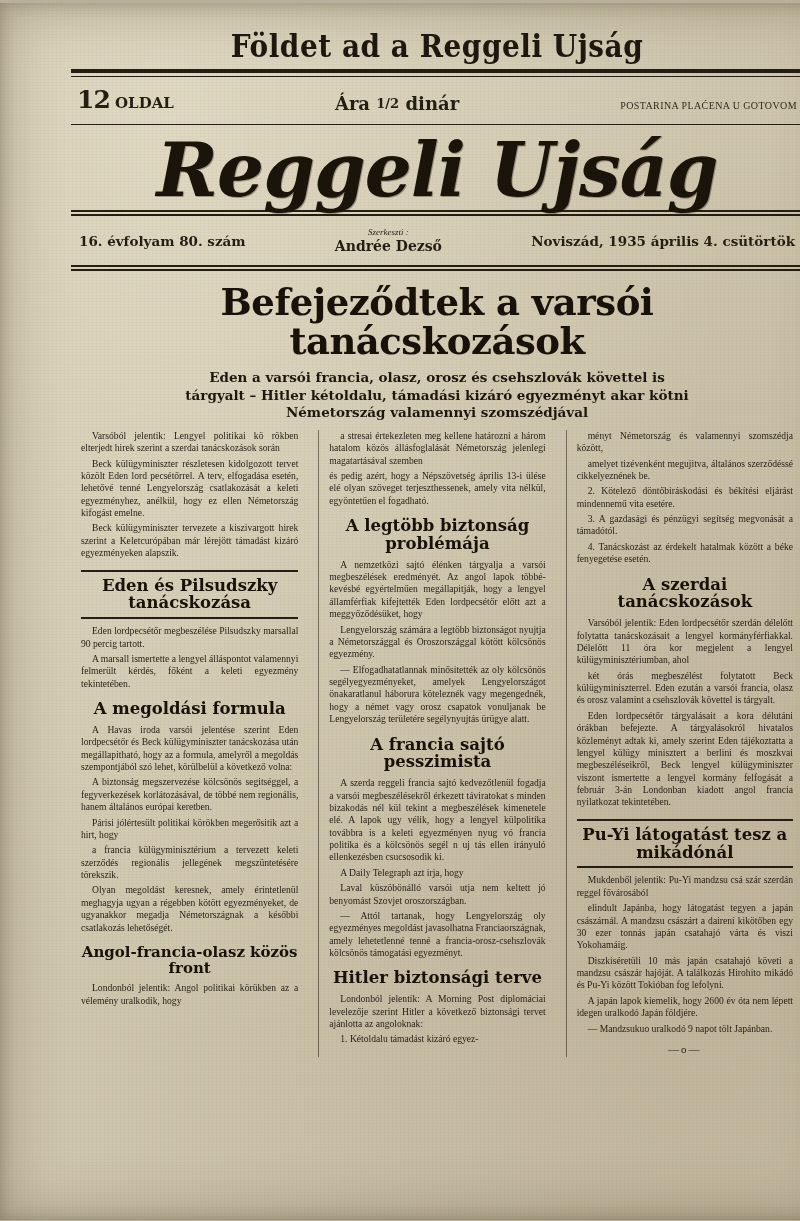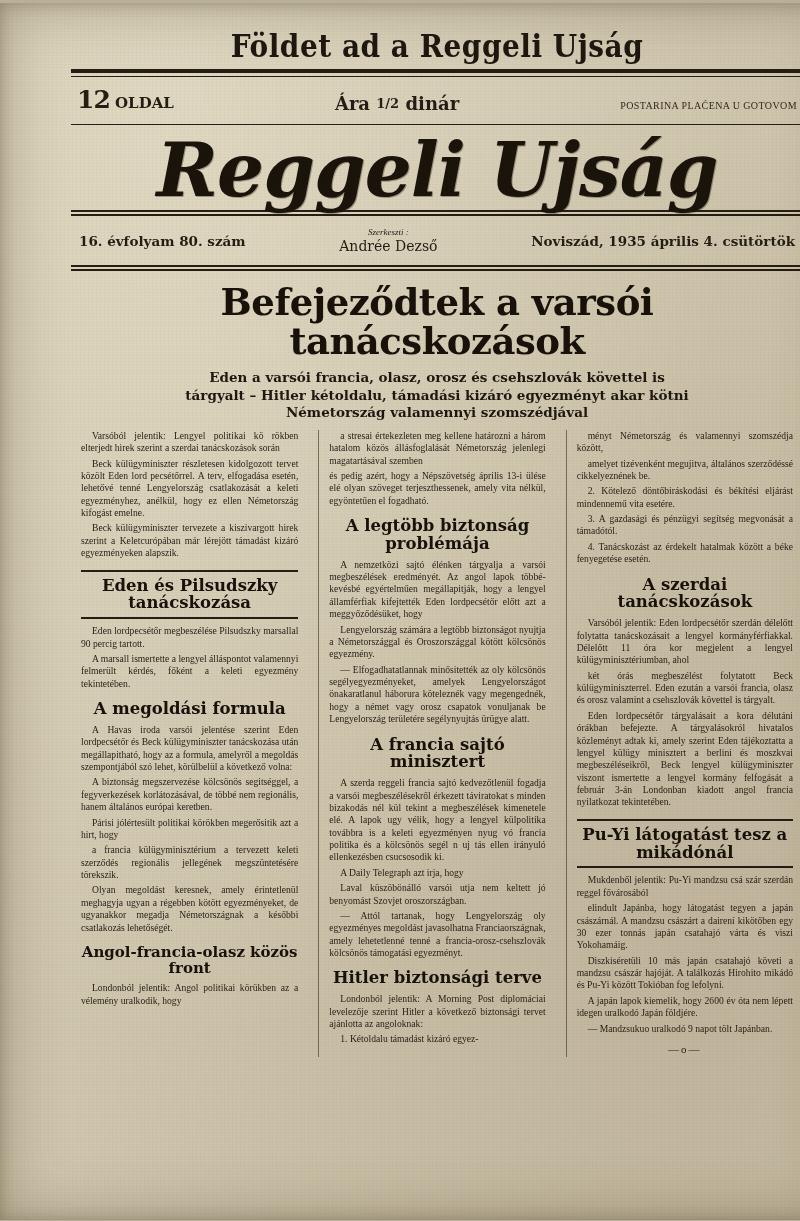--- a/index.html
+++ b/index.html
@@ -128,21 +128,21 @@
   .editor .lbl {
     display: block;
     font-size: 9px;
     font-weight: normal;
     font-style: italic;
   }
   .editor .name {
     display: block;
     font-family: "DejaVu Serif", serif;
     font-size: 14px;
-    font-weight: normal;
+    font-weight: bold;
   }
 
   
   .headline {
     text-align: center;
     font-family: "DejaVu Serif", serif;
     font-weight: bold;
     font-size: 37px;
     line-height: 1.06;
     letter-spacing: -.5px;
@@ -273,21 +273,21 @@
           <div class="sub-title small">Angol-francia-olasz közös front</div>
           <p>Londonból jelentik: Angol politikai körükben az a vélemény uralkodik, hogy</p>
         </div>
         <div class="col">
           <p>a stresai értekezleten meg kellene határozni a három hatalom közös állásfoglalását Németország jelenlegi magatartásával szemben</p>
           <p class="noindent">és pedig azért, hogy a Népszövetség április 13-i ülése elé olyan szöveget terjeszthessenek, amely vita nélkül, egyöntetűen el fogadható.</p>
           <div class="sub-title">A legtöbb biztonság problémája</div>
           <p>A nemzetközi sajtó élénken tárgyalja a varsói megbeszélések eredményét. Az angol lapok többé-kevésbé egyértelműen megállapitják, hogy a lengyel államférfiak kifejtették Eden lordpecsétőr előtt azt a meggyőződésüket, hogy</p>
           <p>Lengyelország számára a legtöbb biztonságot nyujtja a Németországgal és Oroszországgal kötött kölcsönös egyezmény.</p>
           <p>— Elfogadhatatlannak minősitették az oly kölcsönös segélyegyezményeket, amelyek Lengyelországot önakaratlanul háborura köteleznék vagy megengednék, hogy a német vagy orosz csapatok vonuljanak be Lengyelország területére segélynyujtás ürügye alatt.</p>
-          <div class="sub-title">A francia sajtó minisztert</div>
+          <div class="sub-title">A francia sajtó pesszimista</div>
           <p>A szerda reggeli francia sajtó kedvezőtlenül fogadja a varsói megbeszélésekről érkezett táviratokat s minden bizakodás nél kül tekint a megbeszélések kimenetele elé. A lapok ugy vélik, hogy a lengyel külpolitika továbbra is a keleti egyezményen nyug vó francia politika és a kölcsönös segél n uj tás ellen irányuló ellenkezésben csucsosodik ki.</p>
           <p>A Daily Telegraph azt irja, hogy</p>
           <p>Laval küszöbönálló varsói utja nem keltett jó benyomást Szovjet oroszországban.</p>
           <p>— Attól tartanak, hogy Lengyelország oly egyezményes megoldást javasolhatna Franciaországnak, amely lehetetlenné tenné a francia-orosz-csehszlovák kölcsönös támogatási egyezményt.</p>
           <div class="sub-title">Hitler biztonsági terve</div>
           <p>Londonból jelentik: A Morning Post diplomáciai levelezője szerint Hitler a következő biztonsági tervet ajánlotta az angoloknak:</p>
           <p>1. Kétoldalu támadást kizáró egyez-</p>
         </div>
         <div class="col">
           <p>ményt Németország és valamennyi szomszédja között,</p>

